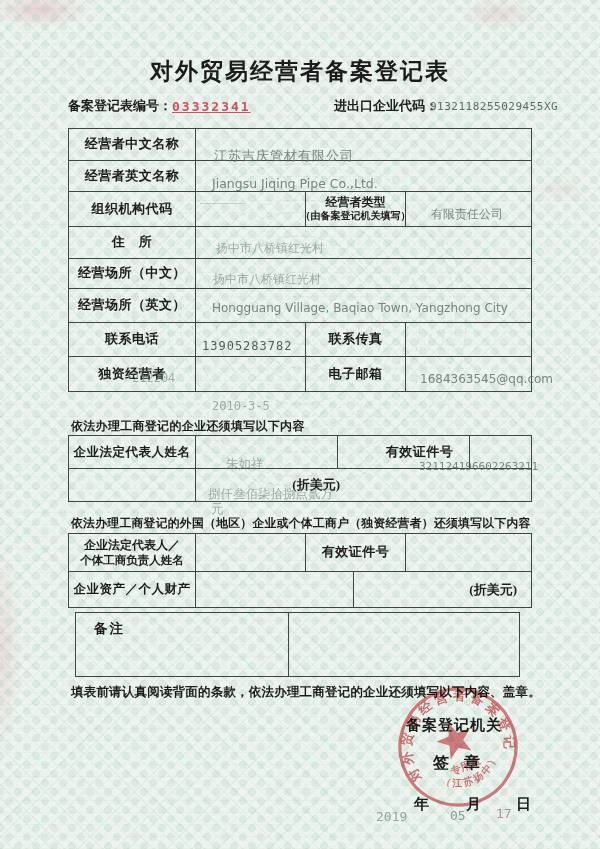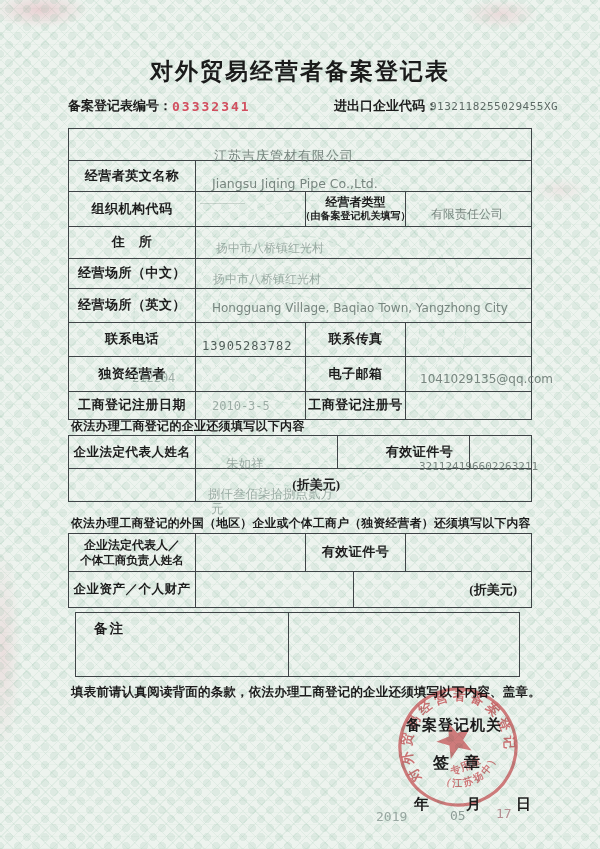--- a/index.html
+++ b/index.html
@@ -81,26 +81,27 @@
       <circle cx="172" cy="172" r="120" stroke-dasharray="5 4"></circle>
       <circle cx="172" cy="172" r="132" stroke-dasharray="3 4"></circle>
       <circle cx="172" cy="172" r="144" stroke-dasharray="4 5"></circle>
       <circle cx="172" cy="172" r="156" stroke-dasharray="3 3"></circle>
       <circle cx="172" cy="172" r="166" stroke-dasharray="5 3"></circle>
     </g>
   </svg>
 
   <div class="abs title">对外贸易经营者备案登记表</div>
   <div class="abs hline" style="left:68px;">备案登记表编号：</div>
-  <div class="abs formno" style="color:#d14f5f;">03332341</div>
+  <div class="abs formno" style="color:#d14f5f;text-decoration:underline;">03332341</div>
   <div class="abs hline" style="left:334px;">进出口企业代码：</div>
   <div class="abs codeval">9132118255029455XG</div>
 
   <div class="tbl" style="top:128px;">
     <div class="row c2" style="height:31px;">
+      <div class="cell lbl">经营者中文名称</div>
       <div class="cell"></div>
     </div>
     <div class="row c2" style="height:30px;">
       <div class="cell lbl">经营者英文名称</div>
       <div class="cell"></div>
     </div>
     <div class="row c4" style="height:34px;">
       <div class="cell lbl">组织机构代码</div>
       <div class="cell"></div>
       <div class="cell lbl2">
@@ -124,26 +125,20 @@
     <div class="row c4" style="height:33px;">
       <div class="cell lbl">联系电话</div>
       <div class="cell"></div>
       <div class="cell lbl">联系传真</div>
       <div class="cell"></div>
     </div>
     <div class="row c4" style="height:34px;">
       <div class="cell lbl">独资经营者</div>
       <div class="cell"></div>
       <div class="cell lbl">电子邮箱</div>
-      <div class="cell"></div>
-    </div>
-    <div class="row c4" style="height:27px;">
-      <div class="cell lbl">工商登记注册日期</div>
-      <div class="cell"></div>
-      <div class="cell lbl">工商登记注册号</div>
       <div class="cell"></div>
     </div>
   </div>
 
   <div class="abs heading" style="top:418px;">依法办理工商登记的企业还须填写以下内容</div>
   <div class="tbl" style="top:435px;">
     <div class="row c4" style="height:32px;gap:32px;">
       <div class="cell lbl" style="font-size:12.5px;">企业法定代表人姓名</div>
       <div class="cell"></div>
       <div class="cell lbl">有效证件号</div>
@@ -182,21 +177,21 @@
 
   <div class="tv t-cjk t-med" style="left:214px;top:147px;font-size:13px;letter-spacing:1px;">江苏吉庆管材有限公司</div>
   <div class="tv t-med" style="left:212px;top:176px;font-size:12.5px;font-family:'DejaVu Sans',sans-serif;">Jiangsu Jiqing Pipe Co.,Ltd.</div>
   <div class="tv t-faint" style="left:200px;top:197px;font-size:9px;">—————</div>
   <div class="tv t-cjk t-med" style="left:431px;top:206px;font-size:12px;font-family:Liberation Mono, monospace;">有限责任公司</div>
   <div class="tv t-cjk t-faint" style="left:216px;top:240px;font-size:12px;">扬中市八桥镇红光村</div>
   <div class="tv t-cjk t-faint" style="left:213px;top:271px;font-size:12px;">扬中市八桥镇红光村</div>
   <div class="tv t-med" style="left:212px;top:301px;font-size:12px;font-family:'DejaVu Sans',sans-serif;">Hongguang Village, Baqiao Town, Yangzhong City</div>
   <div class="tv t-num t-dark" style="left:202px;top:339px;font-size:12px;letter-spacing:1px;">13905283782</div>
   <div class="tv t-num t-faint" style="left:132px;top:371px;font-size:12px;">212204</div>
-  <div class="tv t-med" style="left:420px;top:372px;font-size:12px;font-family:'DejaVu Sans',sans-serif;">1041029135@qq.com</div>
+  <div class="tv t-med" style="left:420px;top:372px;font-size:12px;font-family:'DejaVu Sans',sans-serif;">1684363545@qq.com</div>
   <div class="tv t-num t-faint" style="left:212px;top:399px;font-size:12px;">2010-3-5</div>
   <div class="tv t-cjk t-faint" style="left:226px;top:456px;font-size:12.5px;">朱如祥</div>
   <div class="tv t-num t-med" style="left:419px;top:460px;font-size:11px;">321124196602263211</div>
   <div class="tv t-cjk t-faint" style="left:208px;top:486px;font-size:12.5px;">捌仟叁佰柒拾捌点贰万</div>
   <div class="tv t-cjk t-faint" style="left:211px;top:501px;font-size:12.5px;">元</div>
 
   <div class="abs authority">备案登记机关</div>
   <div class="abs signchar" style="left:433px;">签</div>
   <div class="abs signchar" style="left:464px;">章</div>
   <div class="abs ymd" style="left:414px;">年</div>

